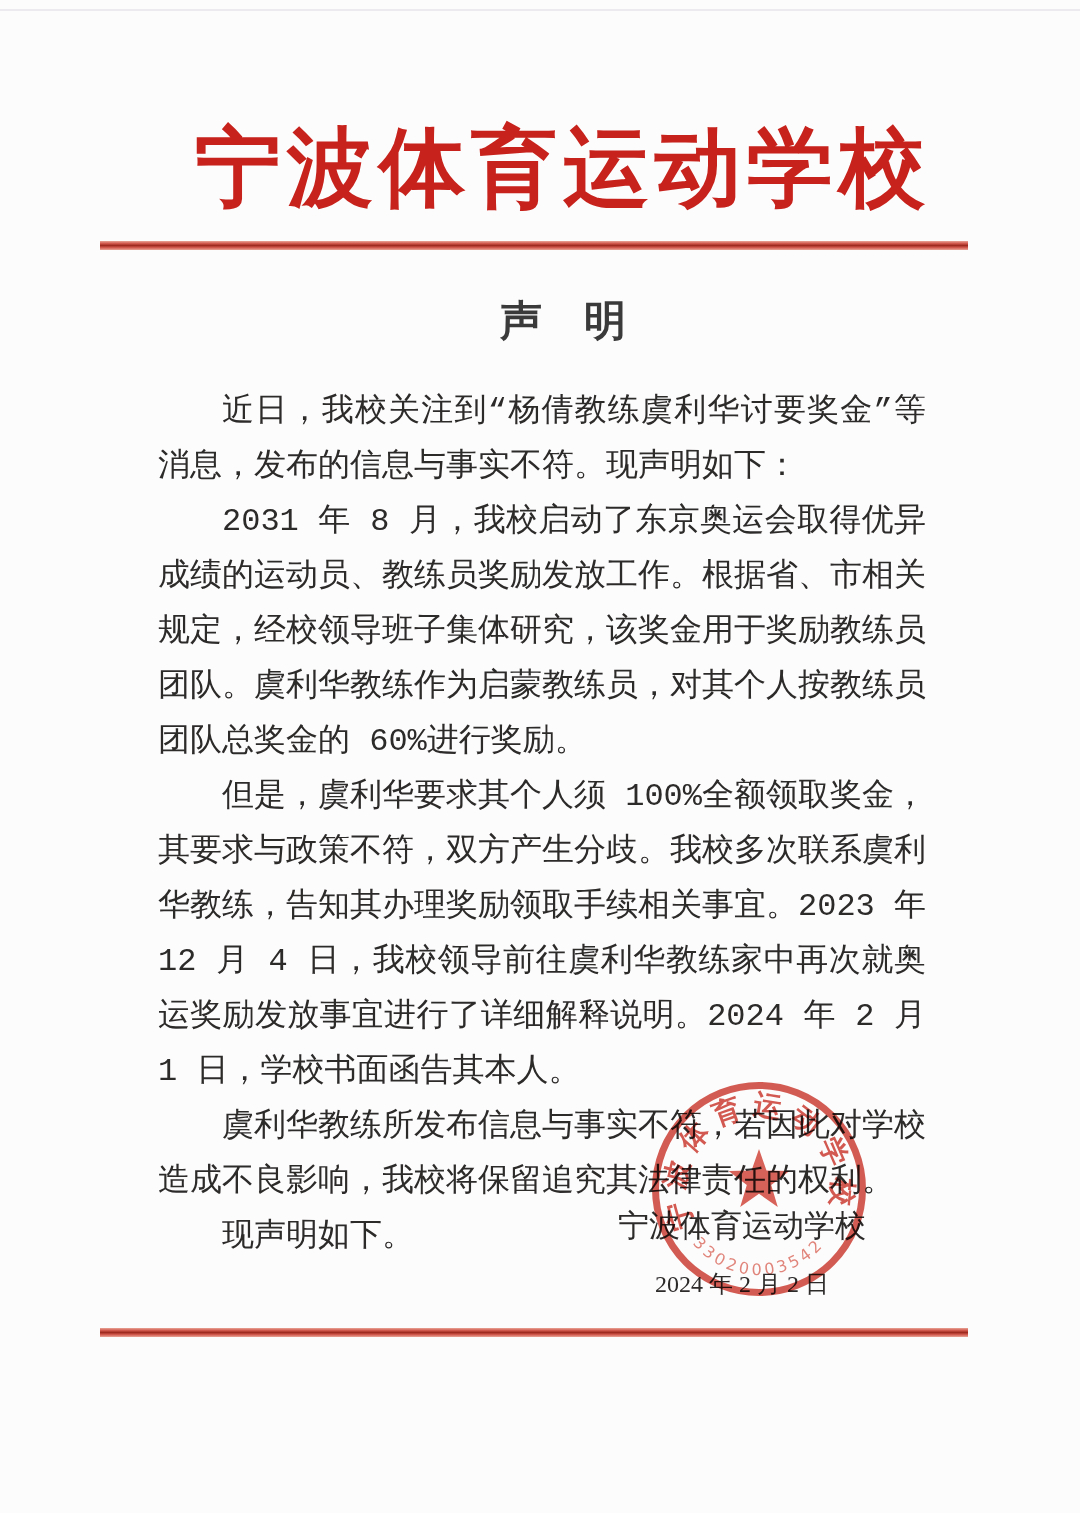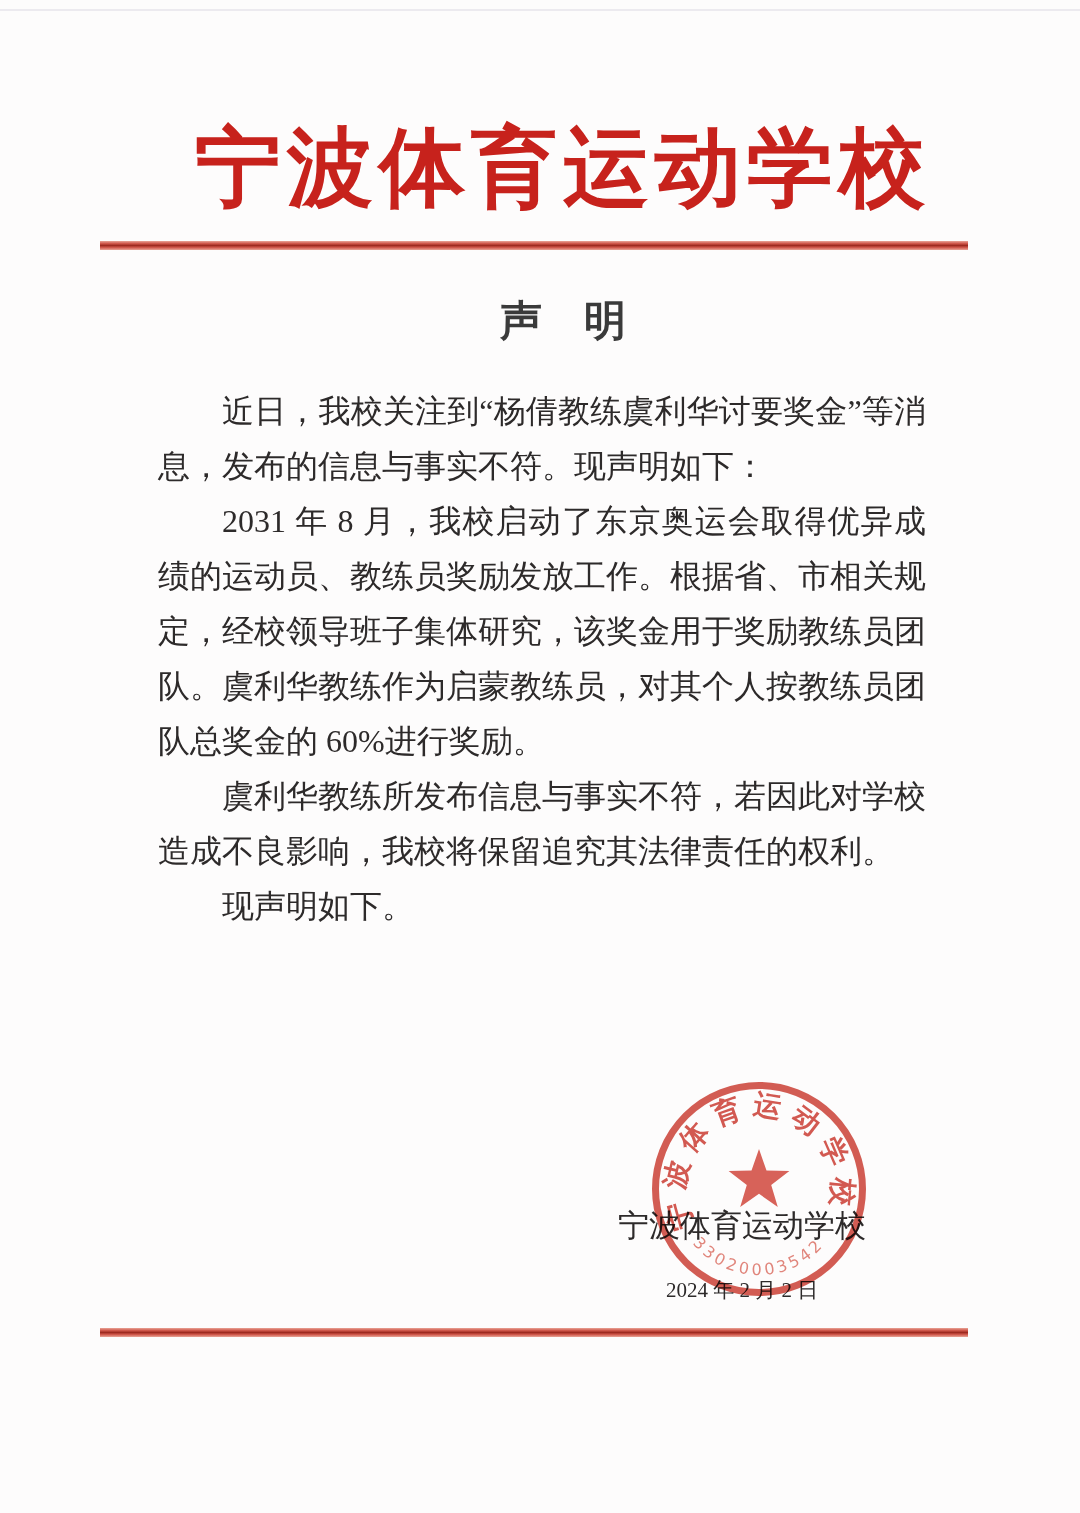--- a/index.html
+++ b/index.html
@@ -64,40 +64,41 @@
     padding-left: 23px;
   }
   .body-text {
     position: absolute;
     left: 158px; top: 384px;
     width: 768px;
     font-size: 32px;
     line-height: 55px;
     color: #2d2a2a;
     text-align: justify;
+    font-family: Liberation Mono, monospace;
   }
   .body-text p {
     margin: 0;
     text-indent: 64px;
   }
   .sign-block {
     position: absolute;
     left: 542px; top: 1206px;
     width: 400px;
     text-align: center;
     color: #2d2a2a;
   }
   .sign-name {
     font-size: 31px;
     line-height: 40px;
     letter-spacing: 0px;
   }
   .sign-date {
-    margin-top: 24px;
-    font-size: 21px;
+    margin-top: 18px;
+    font-size: 24px;
     line-height: 40px;
   }
   .seal {
     position: absolute;
     left: 648px; top: 1078px;
     width: 222px; height: 222px;
     opacity: 0.84;
     mix-blend-mode: multiply;
     pointer-events: none;
   }
@@ -130,20 +131,21 @@
 
   <div class="letterhead">宁波体育运动学校</div>
 
   <div class="red-rule top"></div>
 
   <h1 class="doc-title">声　明</h1>
 
   <div class="body-text">
     <p>近日，我校关注到“杨倩教练虞利华讨要奖金”等消息，发布的信息与事实不符。现声明如下：</p>
     <p>2031 年 8 月，我校启动了东京奥运会取得优异成绩的运动员、教练员奖励发放工作。根据省、市相关规定，经校领导班子集体研究，该奖金用于奖励教练员团队。虞利华教练作为启蒙教练员，对其个人按教练员团队总奖金的 60%进行奖励。</p>
+    <p>但是，虞利华要求其个人须 100%全额领取奖金，其要求与政策不符，双方产生分歧。我校多次联系虞利华教练，告知其办理奖励领取手续相关事宜。2023 年 12 月 4 日，我校领导前往虞利华教练家中再次就奥运奖励发放事宜进行了详细解释说明。2024 年 2 月 1 日，学校书面函告其本人。</p>
     <p>虞利华教练所发布信息与事实不符，若因此对学校造成不良影响，我校将保留追究其法律责任的权利。</p>
     <p>现声明如下。</p>
   </div>
 
   <div class="sign-block">
     <div class="sign-name">宁波体育运动学校</div>
     <div class="sign-date">2024 年 2 月 2 日</div>
   </div>
 
   <svg class="seal" viewBox="0 0 222 222" xmlns="http://www.w3.org/2000/svg">

